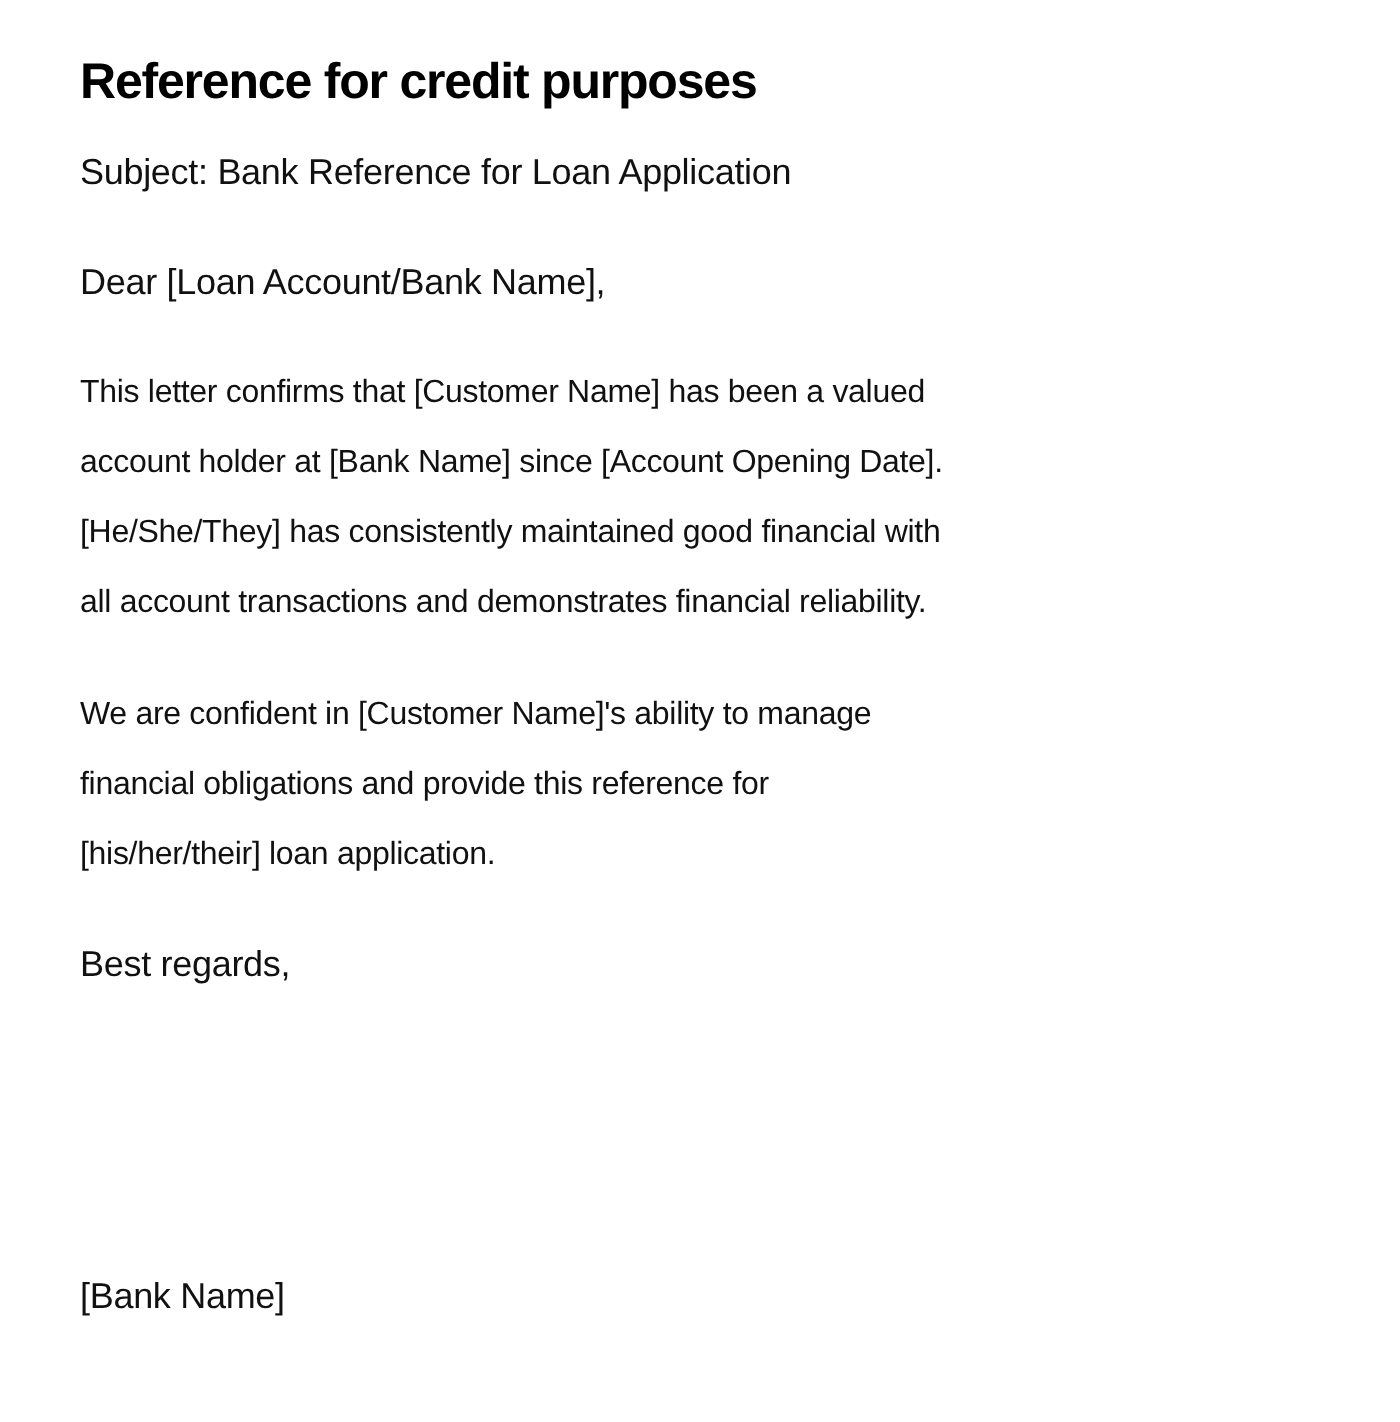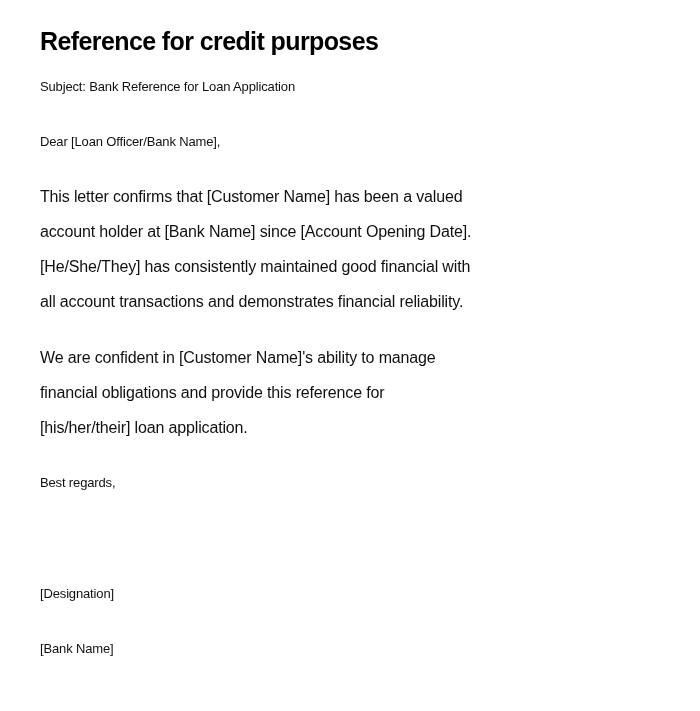--- a/index.html
+++ b/index.html
@@ -30,21 +30,21 @@
       font-weight: bold;
       letter-spacing: -0.6px;
       line-height: 34px;
       color: #000000;
       white-space: nowrap;
     }
     .line {
       position: absolute;
       left: 40px;
       margin: 0;
-      font-size: 13px;
+      font-size: 18px;
       letter-spacing: -0.15px;
       line-height: 35px;
       white-space: nowrap;
       color: #111111;
     }
     .para {
       position: absolute;
       left: 40px;
       width: 620px;
       margin: 0;
@@ -56,34 +56,33 @@
     .para span { display: block; white-space: nowrap; }
   </style>
 </head>
 <body>
 
 <div class="page">
   <h1 class="title">Reference for credit purposes</h1>
 
   <p class="line" style="top:69px;">Subject: Bank Reference for Loan Application</p>
 
-  <p class="line" style="top:124px;">Dear [Loan Officer/Bank Name],</p>
+  <p class="line" style="top:124px;">Dear [Loan Account/Bank Name],</p>
 
   <div class="para" style="top:179px;">
     <span>This letter confirms that [Customer Name] has been a valued</span>
     <span>account holder at [Bank Name] since [Account Opening Date].</span>
     <span>[He/She/They] has consistently maintained good financial with</span>
     <span>all account transactions and demonstrates financial reliability.</span>
   </div>
 
   <div class="para" style="top:340px;">
     <span>We are confident in [Customer Name]'s ability to manage</span>
     <span>financial obligations and provide this reference for</span>
     <span>[his/her/their] loan application.</span>
   </div>
 
   <p class="line" style="top:465px;">Best regards,</p>
 
 
-  <p class="line" style="top:576px;">[Designation]</p>
 
   <p class="line" style="top:631px;">[Bank Name]</p>
 </div>
 
 </body></html>

